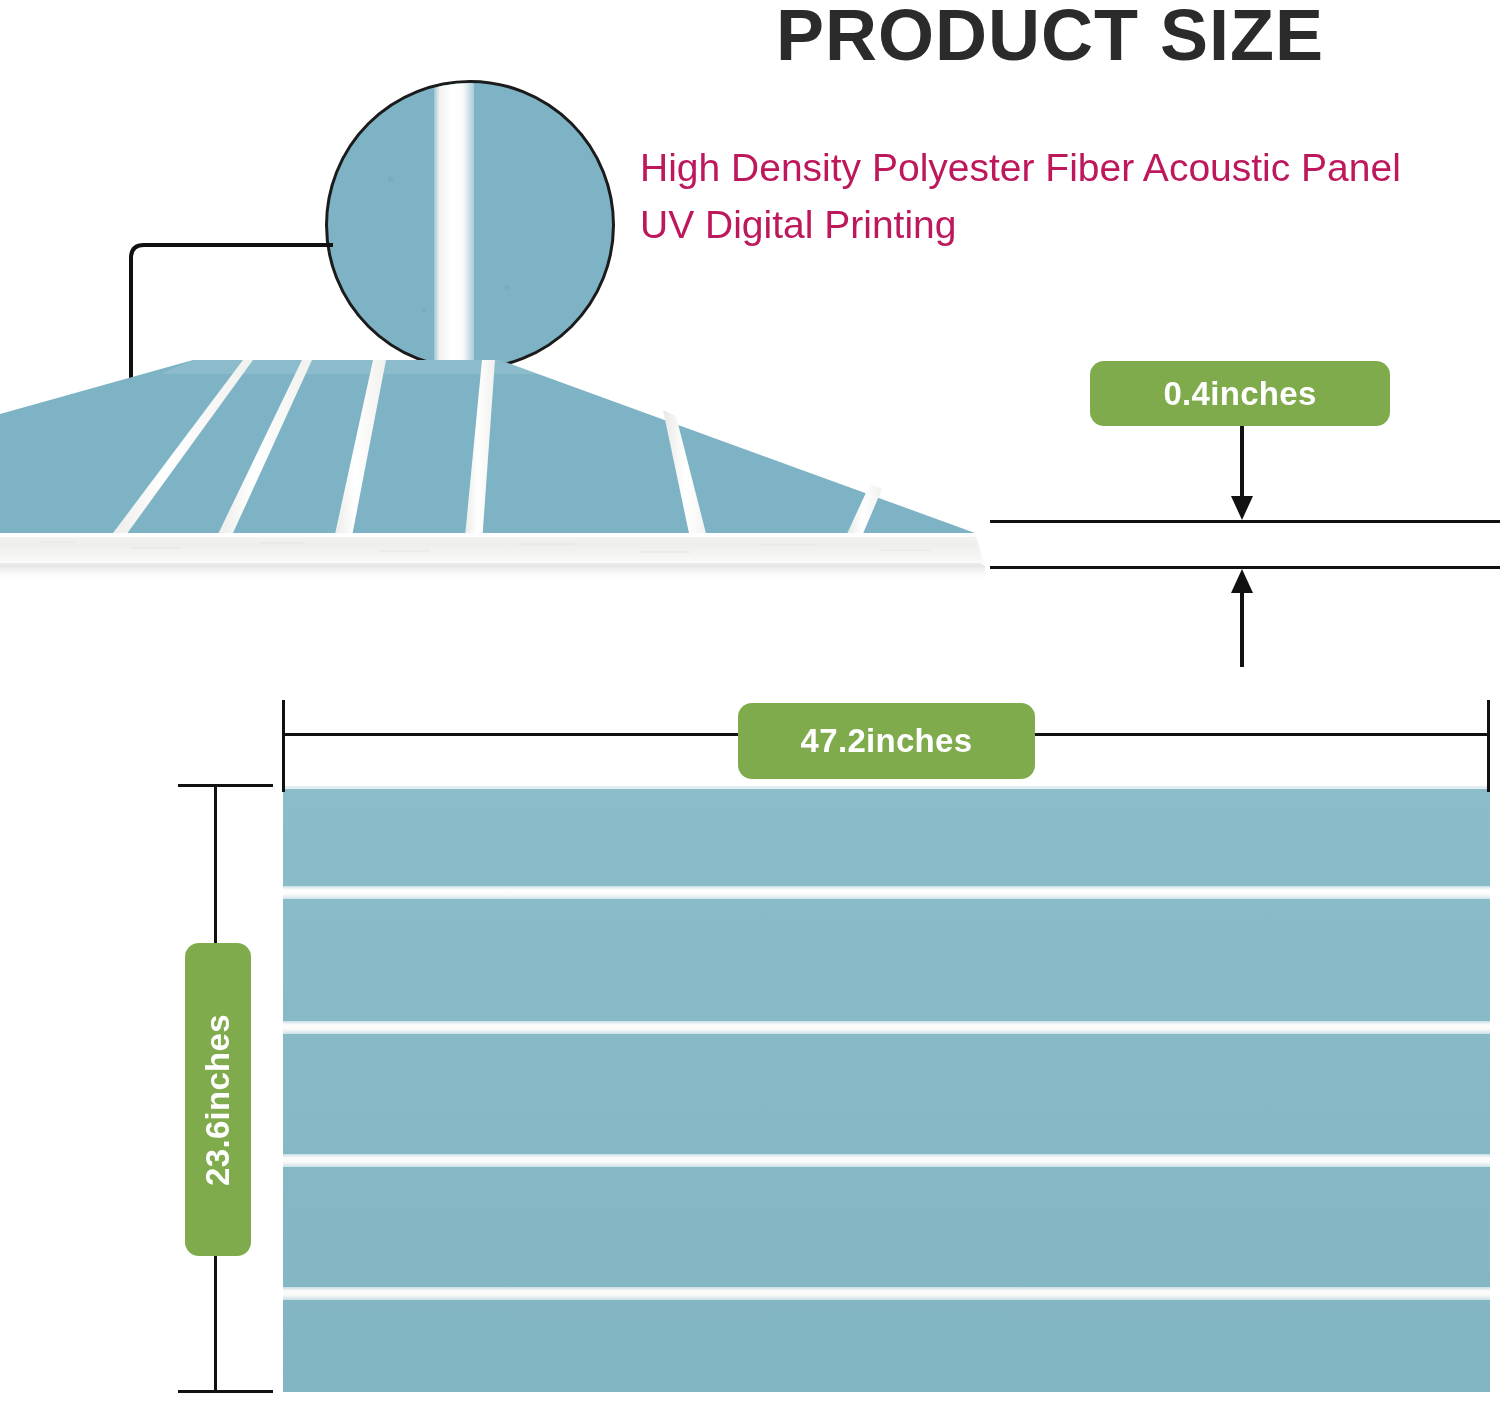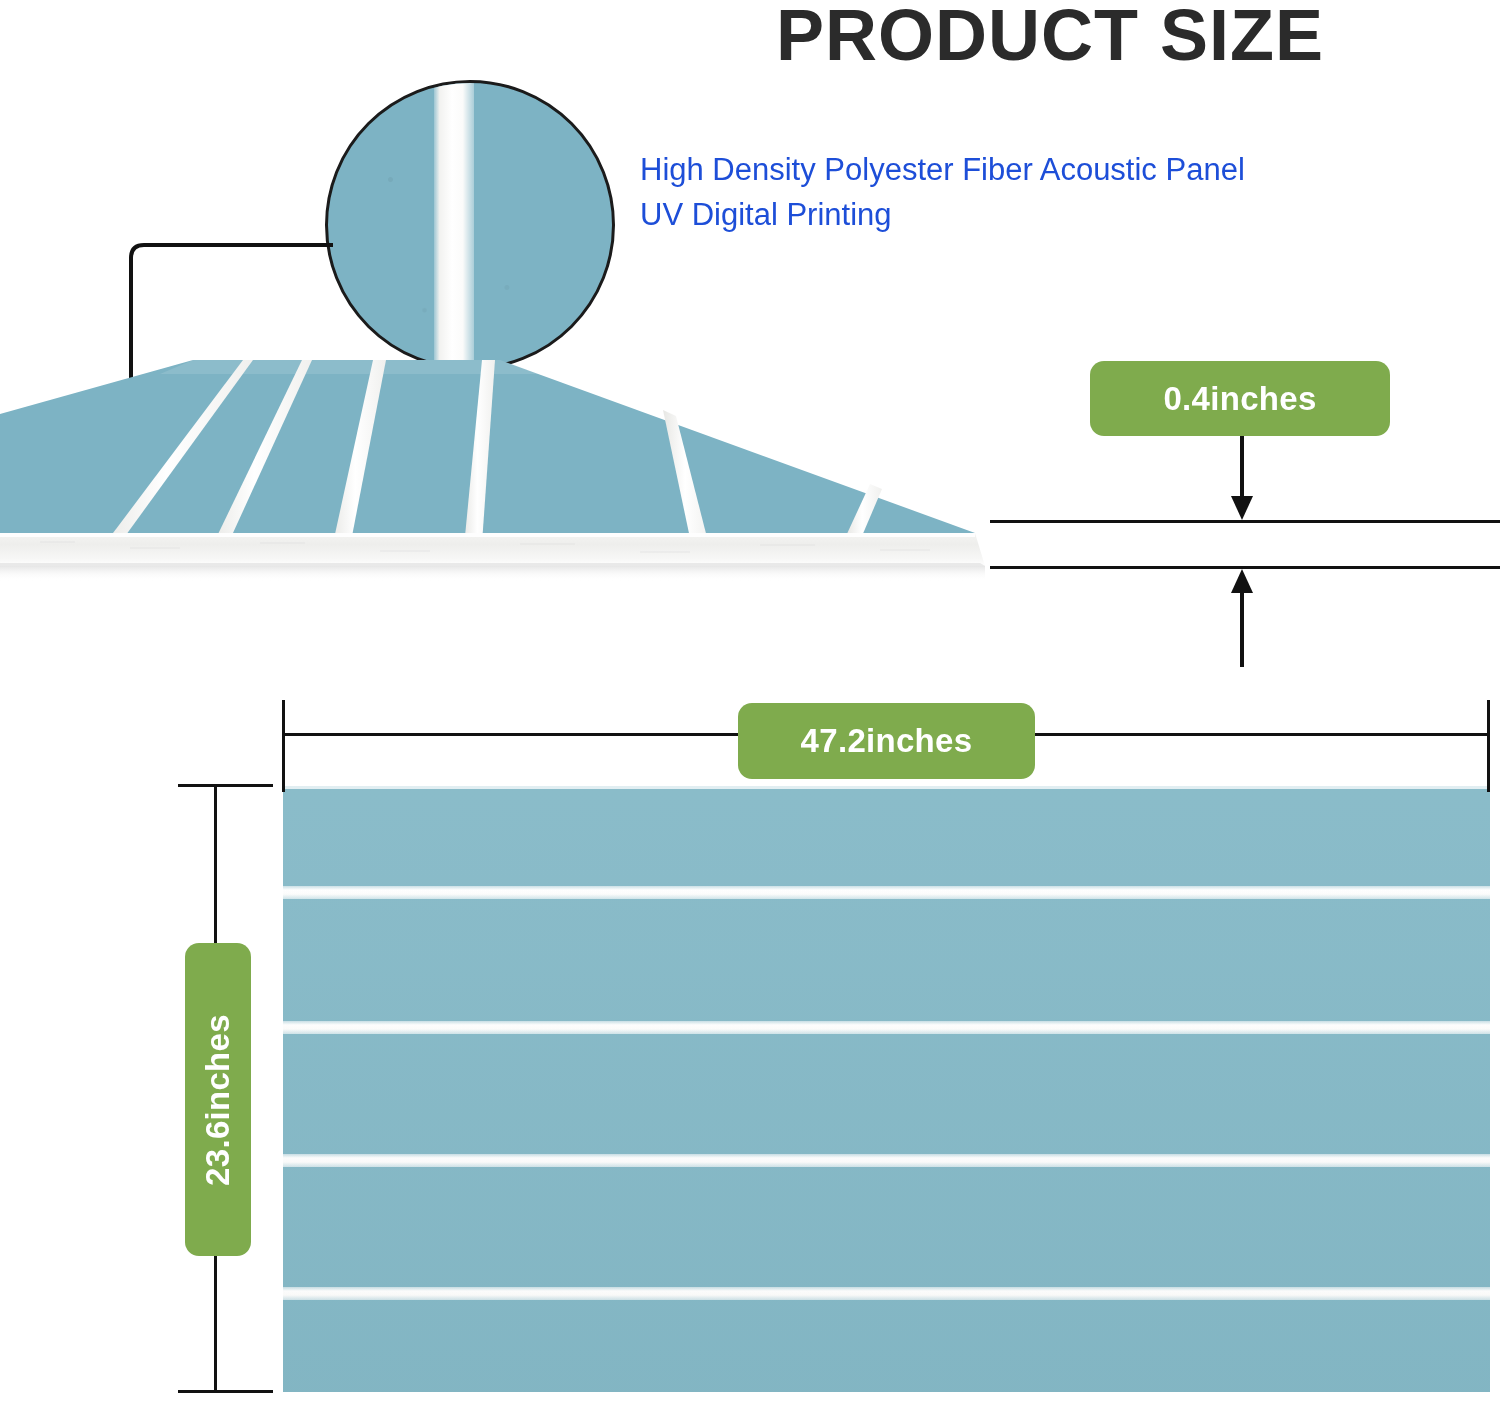--- a/index.html
+++ b/index.html
@@ -29,25 +29,25 @@
     font-size: 72px;
     font-weight: 700;
     letter-spacing: 1px;
     color: #2b2b2b;
     line-height: 1.05;
     white-space: nowrap;
   }
   .subtitle {
     position: absolute;
     left: 640px;
-    top: 148px;
+    top: 140px;
     width: 830px;
-    font-size: 31px;
+    font-size: 39px;
     font-weight: 400;
-    color: #1d4ed8;
+    color: #be185d;
     line-height: 1.45;
   }
   .subtitle .line { display: block; }
 
   
   .magnifier {
     position: absolute;
     left: 325px;
     top: 80px;
     width: 290px;
@@ -110,21 +110,21 @@
     align-items: center;
     justify-content: center;
     letter-spacing: 0.3px;
     box-sizing: border-box;
     z-index: 6;
   }
   .badge-thickness {
     left: 1090px;
     top: 361px;
     width: 300px;
-    height: 75px;
+    height: 65px;
   }
   .badge-width {
     left: 738px;
     top: 703px;
     width: 297px;
     height: 76px;
   }
   .badge-height {
     left: 185px;
     top: 943px;

